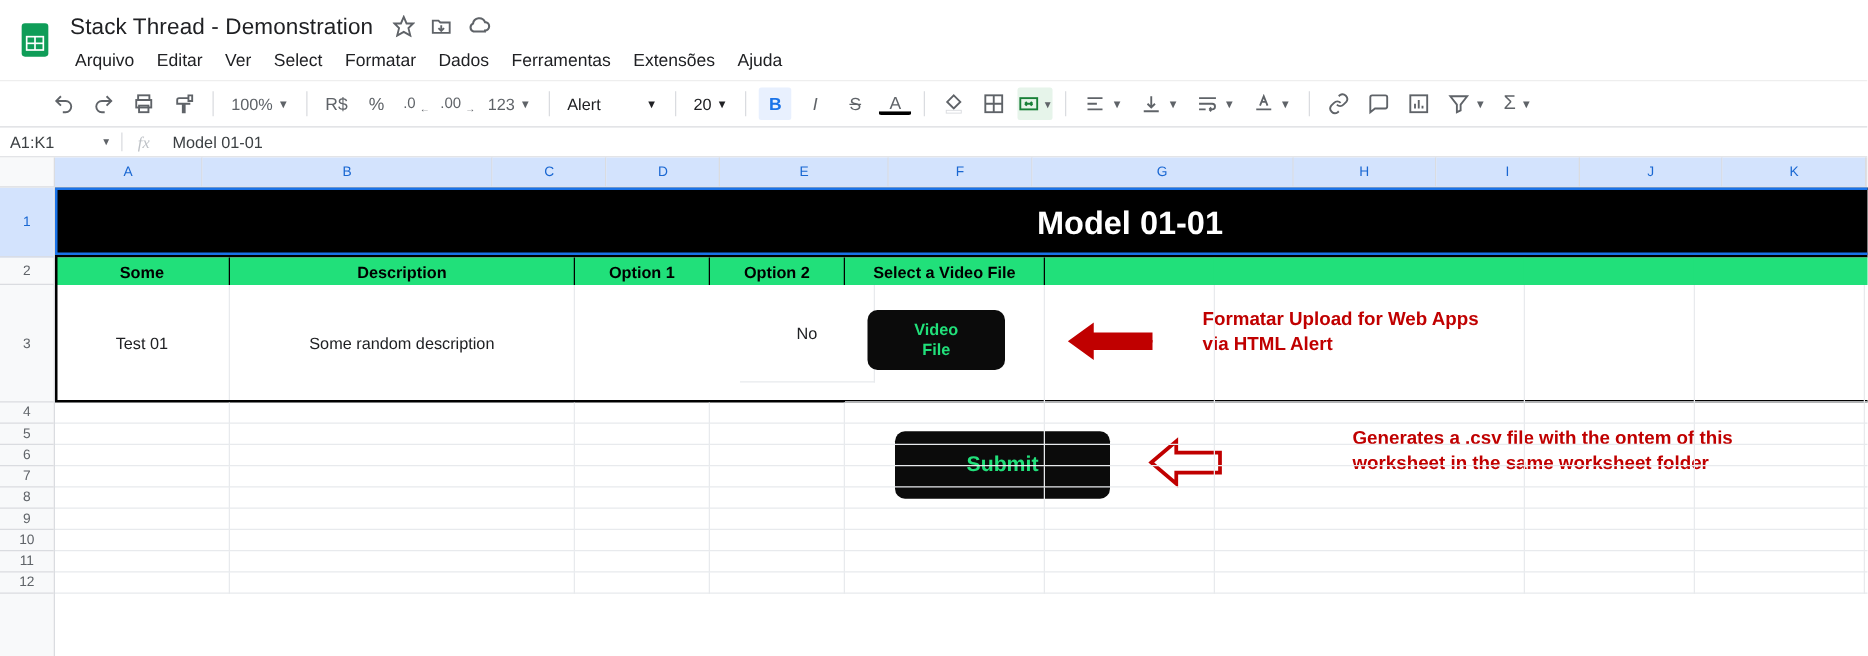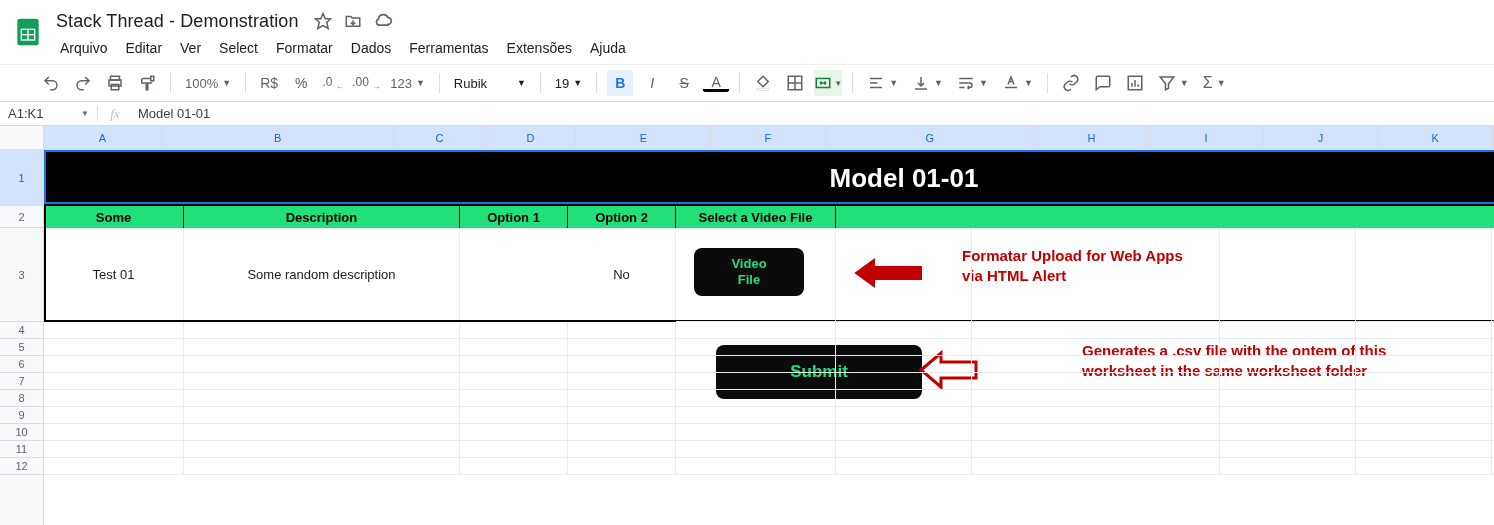--- a/index.html
+++ b/index.html
@@ -134,26 +134,26 @@
     </span>
   <span class="tb-btn">
       <span style="font-size:12px">.00&nbsp;<sub style="font-size:8px">→</sub></span>
     </span>
   <span class="tb-select">
       <span>123</span>
       <span class="caret">▼</span>
     </span>
   <div class="tb-sep"></div>
   <span class="tb-select font-name">
-      <span>Rubik</span>
+      <span>Alert</span>
       <span class="caret" style="margin-left:auto">▼</span>
     </span>
   <div class="tb-sep"></div>
   <span class="tb-select font-size">
-      <span>19</span>
+      <span>20</span>
       <span class="caret">▼</span>
     </span>
   <div class="tb-sep"></div>
   <span class="tb-btn bold-active">B</span>
   <span class="tb-btn" style="font-style:italic">I</span>
   <span class="tb-btn" style="text-decoration:line-through">S</span>
   <span class="tb-btn text-color-underline">A</span>
   <div class="tb-sep"></div>
   <span class="tb-btn">
       <svg width="18" height="18" viewBox="0 0 24 24">
@@ -288,26 +288,26 @@
         <div class="header-row-cell" style="left: 632px; top: 56px; width: 160px; height: 22px;">Select a Video File</div>
         <div class="header-row-cell" style="left: 792px; top: 56px; width: 136px; height: 22px; background: rgb(33, 224, 122); border-right: 1px solid rgb(33, 224, 122);"></div>
         <div class="header-row-cell" style="left: 928px; top: 56px; width: 248px; height: 22px; background: rgb(33, 224, 122); border-right: 1px solid rgb(33, 224, 122);"></div>
         <div class="header-row-cell" style="left: 1176px; top: 56px; width: 136px; height: 22px; background: rgb(33, 224, 122); border-right: 1px solid rgb(33, 224, 122);"></div>
         <div class="header-row-cell" style="left: 1312px; top: 56px; width: 136px; height: 22px; background: rgb(33, 224, 122); border-right: 1px solid rgb(33, 224, 122);"></div>
         <div class="header-row-cell" style="left: 1448px; top: 56px; width: 136px; height: 22px; background: rgb(33, 224, 122); border-right: 1px solid rgb(33, 224, 122);"></div>
       </div>
 
     <div class="cell" id="c-name" style="left: 0px; top: 78px; width: 140px; height: 94px; background: rgb(255, 255, 255);">Test 01</div>
     <div class="cell" id="c-desc" style="left: 140px; top: 78px; width: 276px; height: 94px; background: rgb(255, 255, 255);">Some random description</div>
-    <div class="cell" id="c-opt2" style="left: 524px; top: 78px; width: 108px; height: 94px; background: rgb(255, 255, 255);">No</div>
+    <div class="cell" id="c-opt2" style="left: 548px; top: 78px; width: 108px; height: 78px; background: rgb(255, 255, 255);">No</div>
 
     <div class="video-btn" id="videobtn" style="white-space: pre-line; left: 650px; top: 98px; width: 110px; height: 48px;">Video
 File</div>
 
-    <div class="submit-btn" id="submitbtn" style="left: 672px; top: 195px; width: 206px; height: 54px;">Submit</div>
+    <div class="submit-btn" id="submitbtn" style="left: 672px; top: 195px; width: 172px; height: 54px;">Submit</div>
 
     <div class="thick-border" id="thickborder" style="left: 0px; top: 0px; width: 1720px; height: 172px;"></div>
 
     <div class="sel-outline" id="selout" style="left: 0px; top: 0px; width: 1718px; height: 54px;"></div>
 
     <svg class="arrow-annot" id="arrow1" width="70" height="50" style="left: 810px; top: 98px;">
         <path d="M68 25 L20 25 L20 12 L2 25 L20 38 L20 25 Z" fill="#c00000" stroke="#c00000" stroke-width="2"></path>
         <rect x="20" y="18" width="48" height="14" fill="#c00000"></rect>
       </svg>
     <div class="annotation" id="annot1" style="left: 918px; top: 96px; width: 230px;">Formatar Upload for Web Apps via HTML Alert</div>

